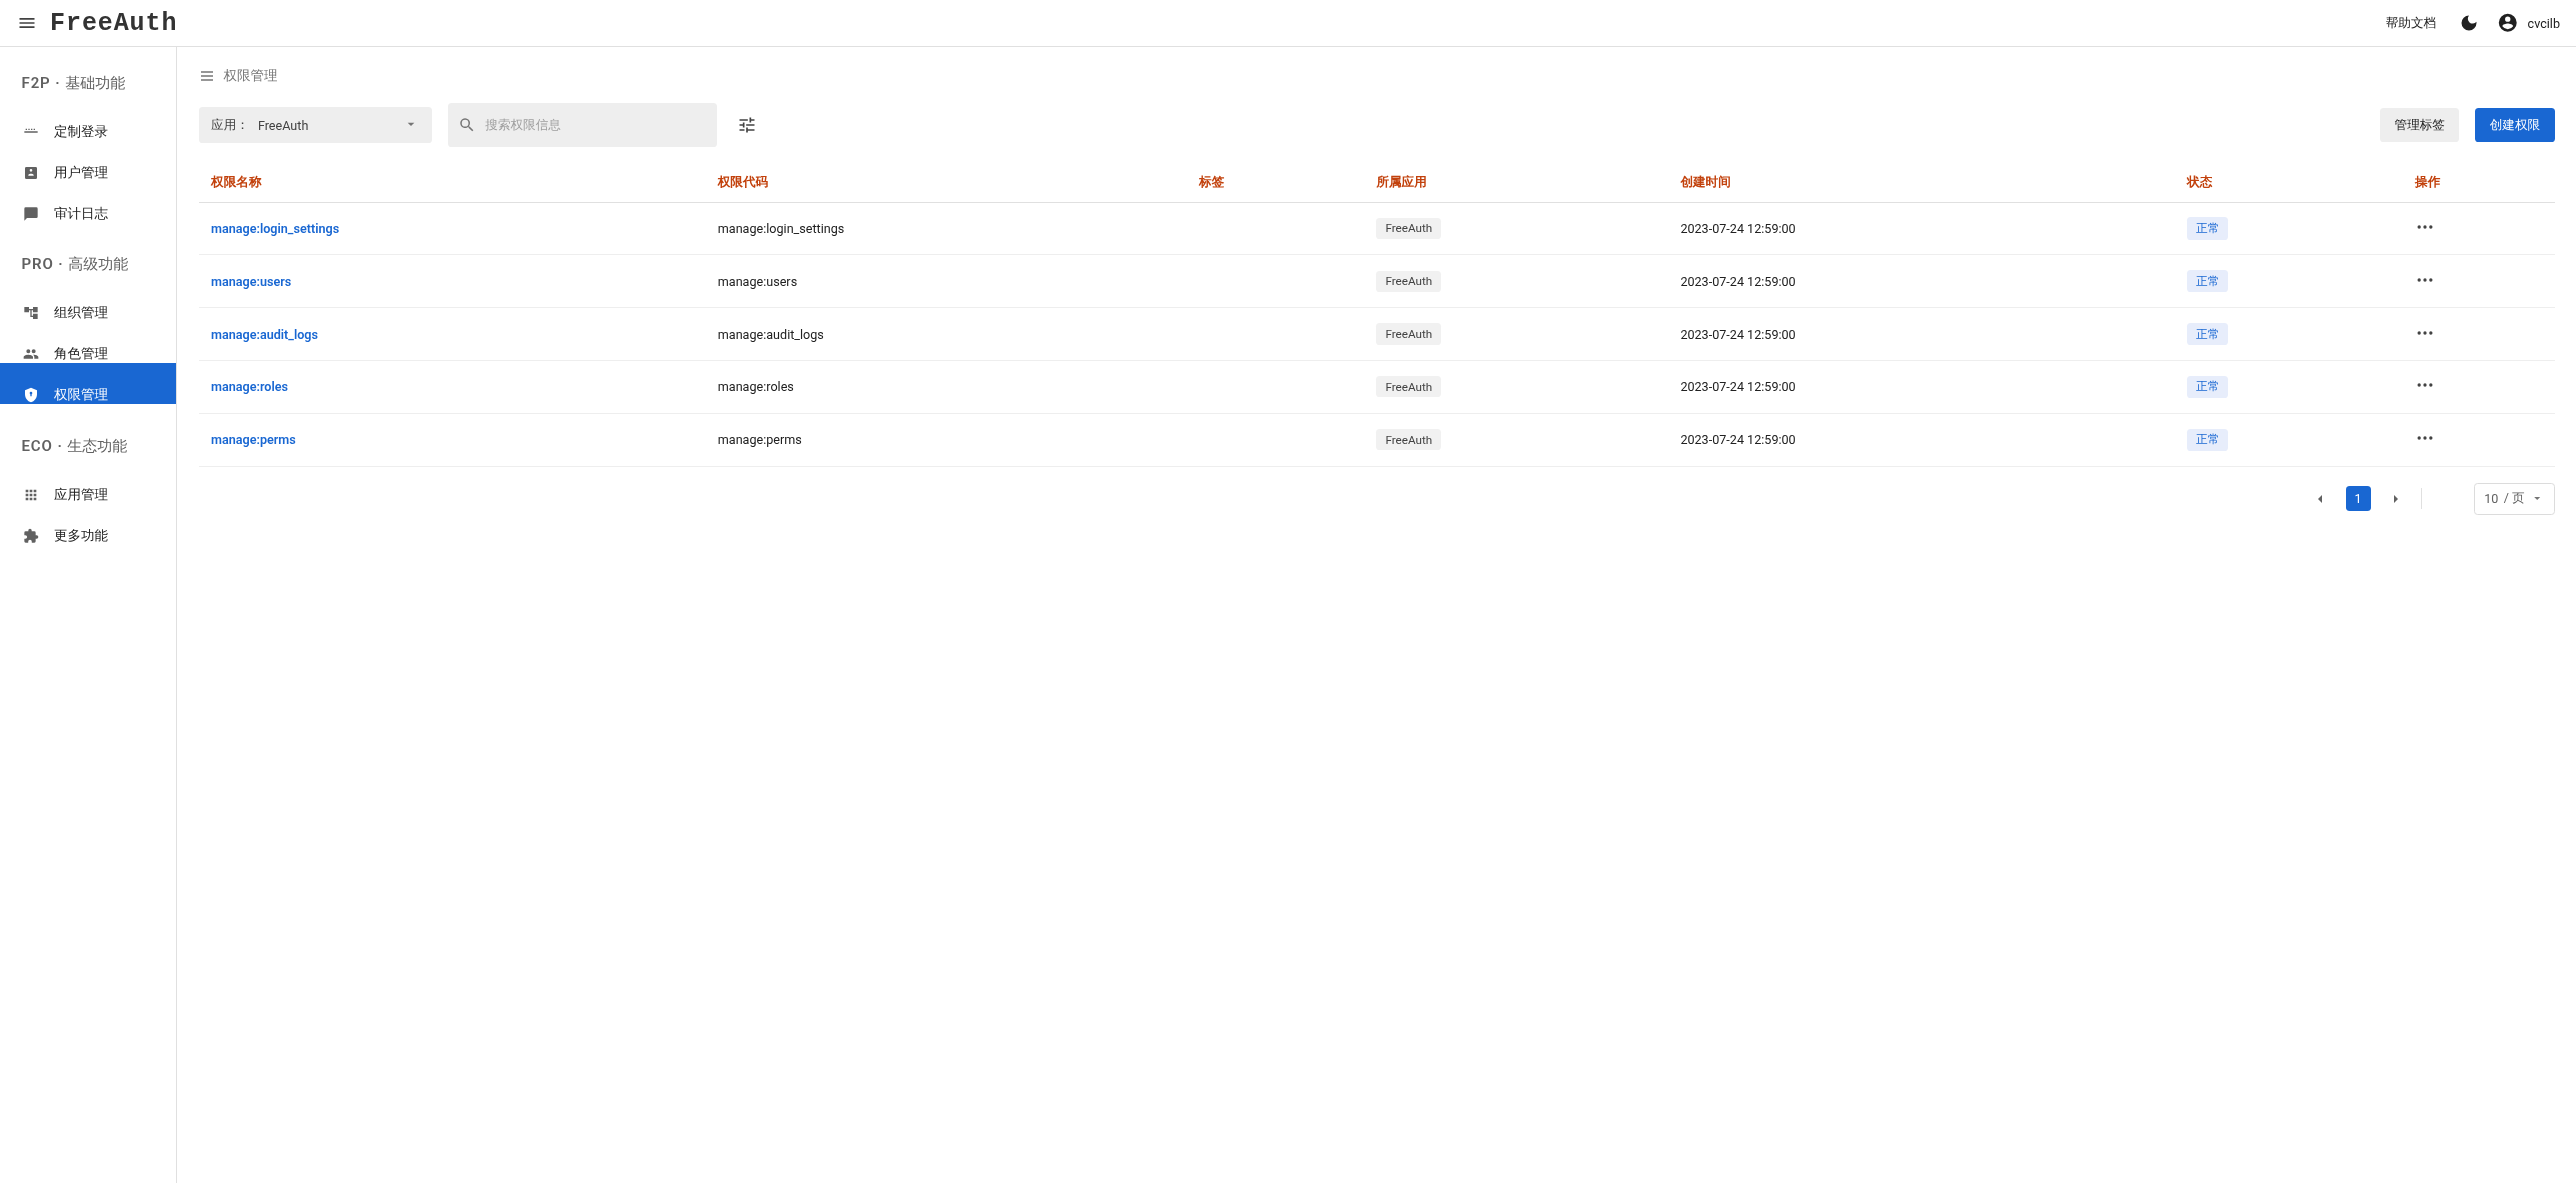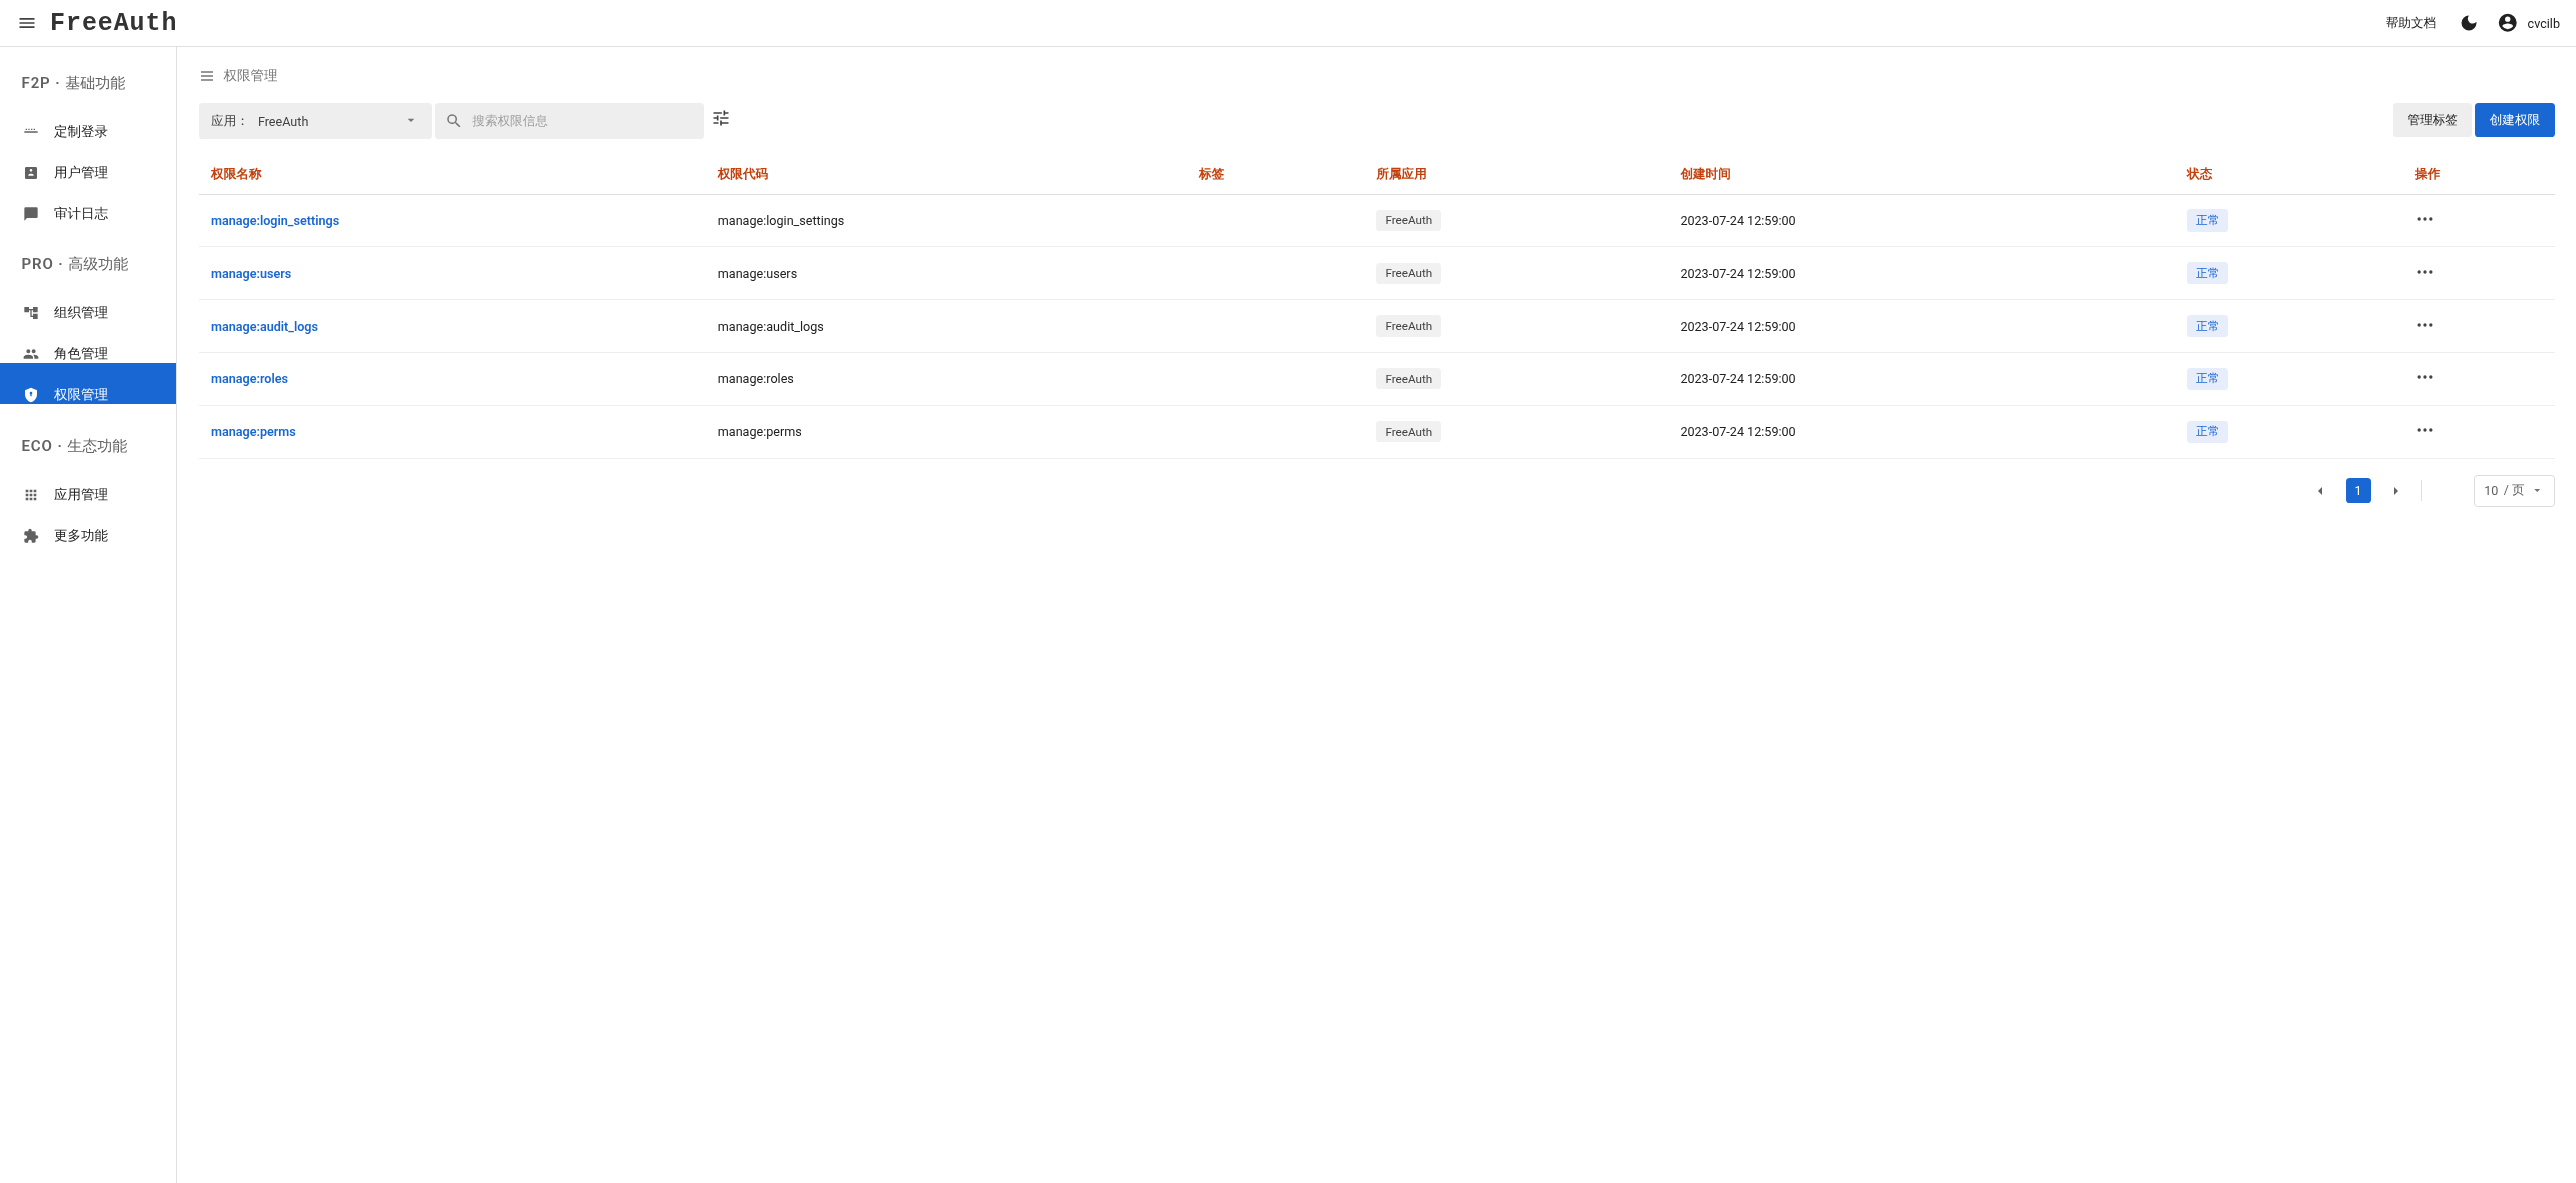--- a/index.html
+++ b/index.html
@@ -16,24 +16,24 @@
   .sidebar { width: 177px; border-right: 0.9px solid #e0e0e0; padding-top: 16px; overflow-y: auto; flex-shrink: 0; }
   .side-section { font-size: 15px; color: #616161; letter-spacing: 0.9px; padding: 10.8px 21.5px 7.2px 21.5px; font-weight: 600; }
   .side-section .thin { letter-spacing: 0; font-weight: 500; }
   .side-item { display: flex; align-items: flex-end; height: 41px; padding: 0 21.5px; cursor: pointer; gap: 14.4px; font-size: 13.5px; color: #212121; }
   .side-item.active { background: #1967d2; color: #fff; }
   .side-item .icon { width: 18px; height: 18px; display: flex; align-items: center; justify-content: center; color: #616161; }
   .side-item.active .icon { color: #fff; }
   .side-gap { height: 21.5px; }
   .main { flex: 1; padding: 20px 21.5px; overflow-y: auto; }
   .crumb { display: flex; align-items: center; gap: 9px; color: #757575; font-size: 13.5px; margin-bottom: 18px; }
-  .toolbar { display: flex; gap: 3px; margin-bottom: 16px; }
+  .toolbar { display: flex; align-items: center; gap: 16px; margin-bottom: 16px; }
   .app-select { background: #eeeeee; height: 36px; border-radius: 3.6px; display: flex; align-items: center; padding: 0 12.6px; min-width: 233px; cursor: pointer; gap: 9px; color: #424242; }
   .app-select .arrow { margin-left: auto; color: #757575; }
-  .search { background: #eeeeee; height: 36px; border-radius: 3.6px; display: flex; align-items: center; padding: 0 10.8px; width: 269px; gap: 9px; }
+  .search { background: #eeeeee; height: 44px; border-radius: 3.6px; display: flex; align-items: center; padding: 0 10.8px; width: 269px; gap: 9px; }
   .search input { background: transparent; border: none; outline: none; font-size: 12.6px; flex: 1; color: #424242; }
   .search input::placeholder { color: #9e9e9e; }
   .tune-btn { width: 29px; height: 29px; display: flex; align-items: center; justify-content: center; cursor: pointer; color: #424242; }
   .toolbar-spacer { flex: 1; }
   .btn { height: 34px; padding: 0 14.4px; border-radius: 3.6px; font-size: 12.6px; cursor: pointer; border: none; display: inline-flex; align-items: center; }
   .btn-grey { background: #eeeeee; color: #212121; }
   .btn-primary { background: #1967d2; color: #fff; }
   table { width: 100%; border-collapse: collapse; }
   thead th { text-align: left; font-size: 12.6px; font-weight: 600; padding: 10.8px 12.6px; border-bottom: 0.9px solid #e0e0e0; color: #c2410c; }
   tbody td { padding: 14.4px 12.6px; border-bottom: 0.9px solid #eeeeee; font-size: 12.6px; vertical-align: middle; }

